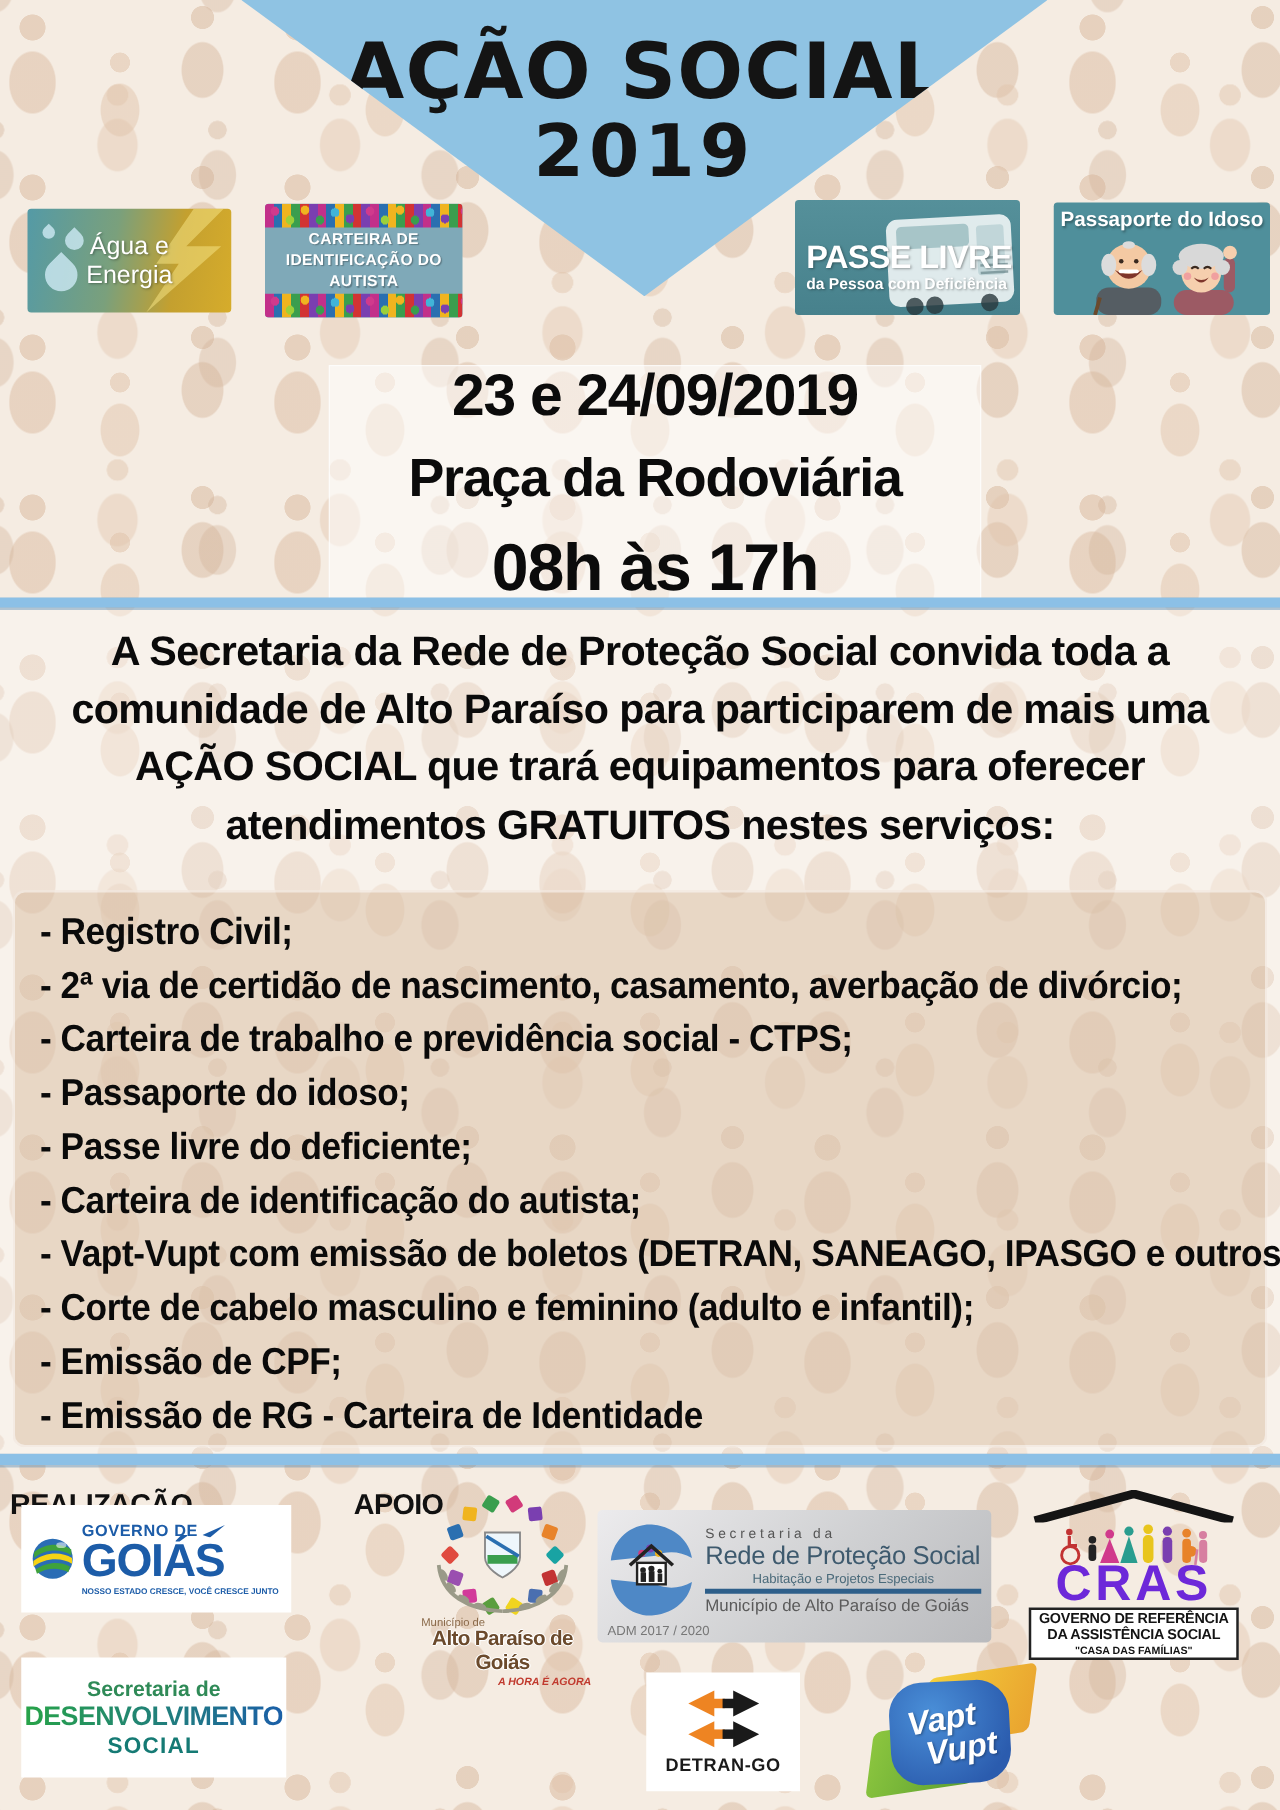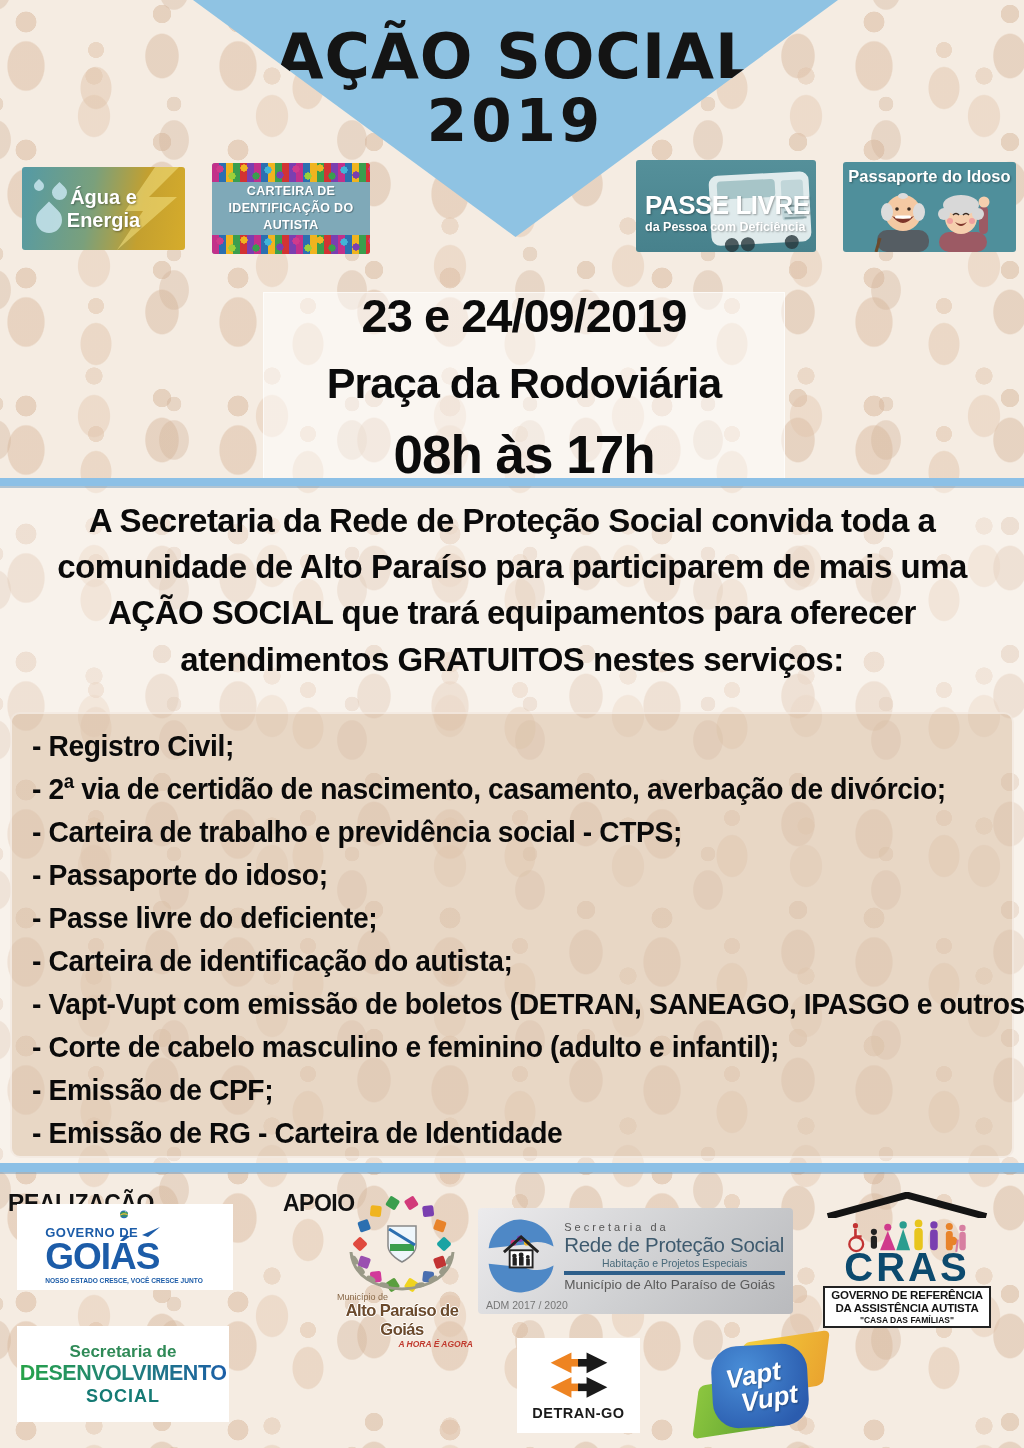--- a/index.html
+++ b/index.html
@@ -32,21 +32,21 @@
   .banner{position:absolute;left:193px;top:0;width:645px;height:237px;background:#8fc3e3;
           clip-path:polygon(0 0,100% 0,50% 100%);text-align:center;color:#141414;}
   .banner .t1{margin-top:20px;font-family:"DejaVu Sans",sans-serif;font-size:62px;font-weight:700;letter-spacing:1px;}
   .banner .t2{margin-top:-6px;font-family:"DejaVu Sans",sans-serif;font-size:58px;font-weight:700;letter-spacing:4px;}
 
   
   .badge{position:absolute;border-radius:3px;overflow:hidden;color:#fff;}
   .b-agua{left:22px;top:167px;width:163px;height:83px;
           background:linear-gradient(100deg,#549aa6 0%,#7aa07c 42%,#c4a02f 72%,#d6ac2b 100%);
           display:flex;align-items:center;justify-content:center;}
-  .b-agua .txt{position:relative;z-index:2;text-align:center;font-size:20px;font-weight:700;line-height:1.15;
+  .b-agua .txt{position:relative;z-index:2;text-align:center;font-size:20px;font-weight:400;line-height:1.15;
                text-shadow:1px 1px 2px rgba(0,0,0,.35);}
   .drop{position:absolute;background:rgba(200,229,239,.85);border-radius:0 50% 50% 50%;transform:rotate(45deg);}
   .d1{width:26px;height:26px;left:14px;top:40px;}
   .d2{width:15px;height:15px;left:30px;top:18px;}
   .d3{width:10px;height:10px;left:12px;top:14px;}
   .bolt{position:absolute;right:4px;top:0;height:100%;}
   .b-autista{left:212px;top:163px;width:158px;height:91px;background:#7fa9b8;
              display:flex;align-items:center;justify-content:center;}
   .puzzle{position:absolute;left:0;right:0;height:19px;
     background-image:
@@ -89,21 +89,21 @@
             background:rgba(206,172,138,.38);border:2px solid rgba(255,255,255,.5);border-radius:10px;
             box-sizing:border-box;padding:10px 6px 0 20px;}
   .service-item{font-size:30px;font-weight:700;line-height:43px;letter-spacing:-.4px;color:#0a0a0a;
                 transform:scaleX(.94);transform-origin:left center;white-space:nowrap;}
 
   
   .sec-label{position:absolute;top:1177px;font-size:23px;font-weight:800;color:#111;letter-spacing:-.5px;margin-top:13px;}
   .lab-real{left:8px;} .lab-apoio{left:283px;}
 
   .logo-goias{position:absolute;left:17px;top:1204px;width:216px;height:86px;background:#fff;
-              display:flex;align-items:center;gap:6px;box-sizing:border-box;padding:6px 10px 6px 8px;flex-direction:column;}
+              display:flex;align-items:center;gap:6px;box-sizing:border-box;padding:6px 10px 6px 8px;}
   .goias-txt{display:flex;flex-direction:column;color:#1c5ca8;}
   .goias-top{display:flex;align-items:center;gap:4px;font-size:13px;font-weight:800;letter-spacing:.5px;}
   .goias-name{font-size:37px;font-weight:800;letter-spacing:-1px;line-height:.9;}
   .goias-tag{font-size:6.6px;font-weight:700;margin-top:4px;white-space:nowrap;}
 
   .logo-desenv{position:absolute;left:17px;top:1326px;width:212px;height:96px;background:#fff;
                display:flex;flex-direction:column;align-items:center;justify-content:center;line-height:1.15;}
   .des-1{font-size:17px;font-weight:800;color:#2f8a57;}
   .des-2{font-size:21.5px;font-weight:800;letter-spacing:-.5px;color:#1e7f62;}
   @supports ((-webkit-background-clip:text) or (background-clip:text)){
@@ -122,21 +122,21 @@
   .rede-txt{display:flex;flex-direction:column;align-items:flex-start;width:226px;}
   .rede-pre{font-size:11px;letter-spacing:3px;color:#555;}
   .rede-name{font-size:20.5px;color:#3e5a6e;letter-spacing:-.3px;white-space:nowrap;}
   .rede-sub{font-size:10.5px;color:#4a6a7a;align-self:center;}
   .rede-bar{width:100%;height:4px;background:#2e5f8a;margin:2px 0 2px 0;}
   .rede-muni{font-size:13.5px;color:#5a5a5a;white-space:nowrap;}
   .rede-adm{position:absolute;left:8px;bottom:3px;font-size:10.5px;color:#777;}
 
   .logo-cras{position:absolute;left:800px;top:1192px;width:214px;height:136px;
              display:flex;flex-direction:column;align-items:center;}
-  .cras-name{font-size:40px;font-weight:900;color:#0c4a6e;letter-spacing:3px;line-height:.85;margin-top:-4px;}
+  .cras-name{font-size:40px;font-weight:900;color:#6d28d9;letter-spacing:3px;line-height:.85;margin-top:-4px;}
   .cras-box{background:#fff;border:2px solid #222;padding:1px 6px;text-align:center;margin-top:2px;}
   .cras-l{font-size:11.5px;font-weight:800;color:#141414;line-height:1.15;letter-spacing:-.2px;}
   .cras-s{font-size:8.5px;font-weight:700;color:#141414;}
 
   .logo-detran{position:absolute;left:517px;top:1338px;width:123px;height:95px;background:#fff;
                display:flex;flex-direction:column;align-items:center;justify-content:center;gap:3px;}
   .detran-name{font-size:14.5px;font-weight:800;color:#1a1a1a;letter-spacing:.5px;}
 
   .logo-vapt{position:absolute;left:697px;top:1336px;width:130px;height:100px;}
   .vapt-yellow{position:absolute;right:2px;top:0;width:84px;height:56px;border-radius:6px;
@@ -373,21 +373,21 @@
       <circle cx="134" cy="11" r="4.6" fill="#e8832a"></circle>
         <rect x="129.5" y="17" width="9" height="25" rx="4" fill="#e8832a"></rect>
       <circle cx="139" cy="30" r="5.5" fill="#e8832a"></circle>
       <circle cx="151" cy="13" r="4.2" fill="#d77fa1"></circle>
         <rect x="147" y="18" width="8.4" height="24" rx="4" fill="#d77fa1"></rect>
       <line x1="145" y1="28" x2="143" y2="44" stroke="#d77fa1" stroke-width="2.6"></line>
     </svg>
     <div class="cras-name">CRAS</div>
     <div class="cras-box">
       <div class="cras-l">GOVERNO DE REFERÊNCIA</div>
-      <div class="cras-l">DA ASSISTÊNCIA AUTISTA</div>
+      <div class="cras-l">DA ASSISTÊNCIA SOCIAL</div>
       <div class="cras-s">"CASA DAS FAMÍLIAS"</div>
     </div>
   </div>
 
   <div class="logo-detran">
     <svg width="68" height="52" viewBox="0 0 72 54">
       <polygon points="28,2 6,13 28,24" fill="#ee8422"></polygon>
         <rect x="27" y="9" width="10" height="8" fill="#ee8422"></rect>
       <polygon points="44,2 66,13 44,24" fill="#1a1a1a"></polygon>
         <rect x="35" y="9" width="10" height="8" fill="#1a1a1a"></rect>

